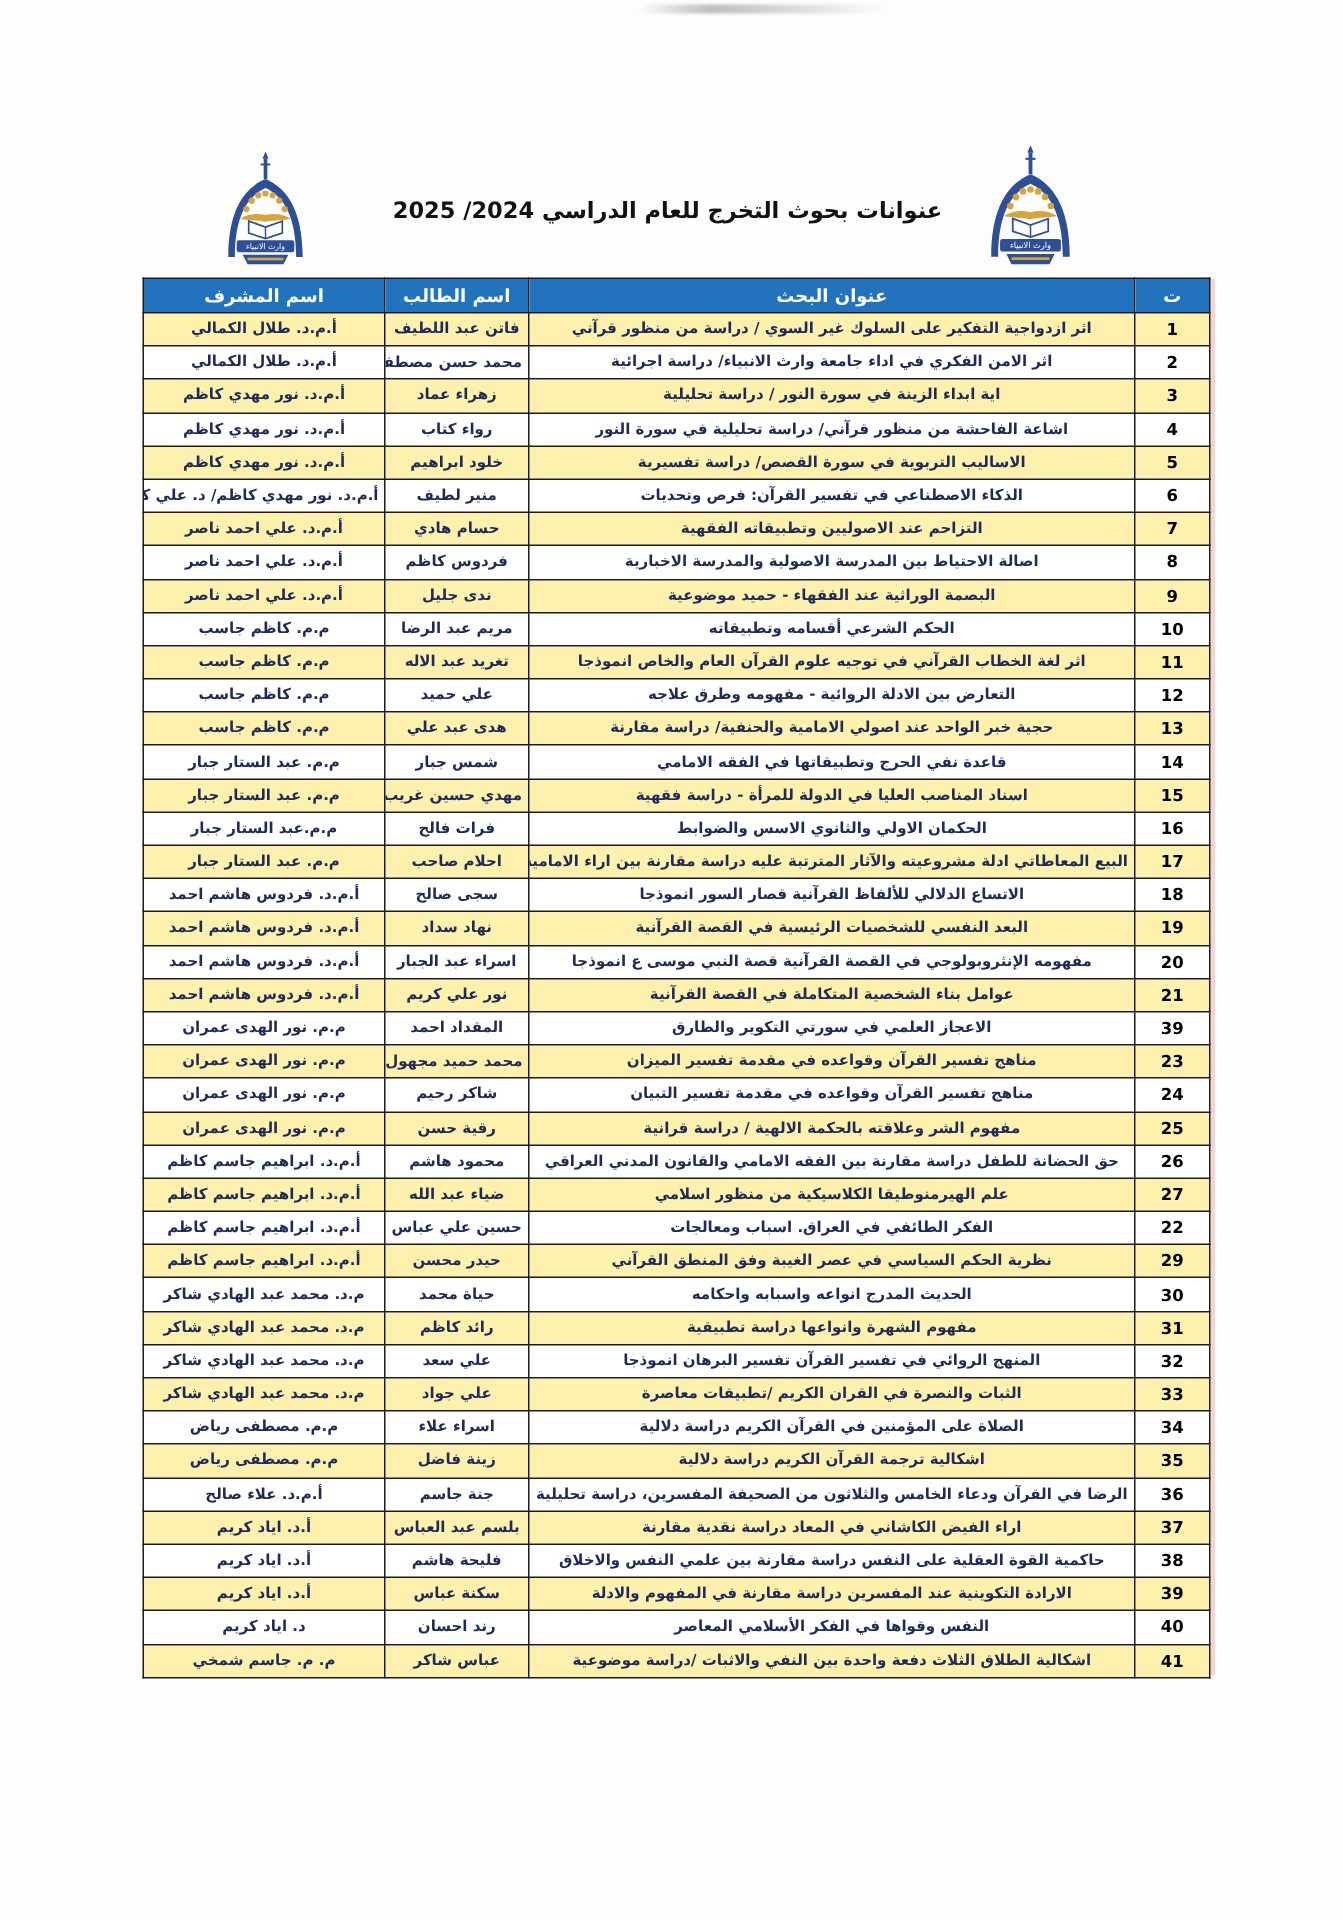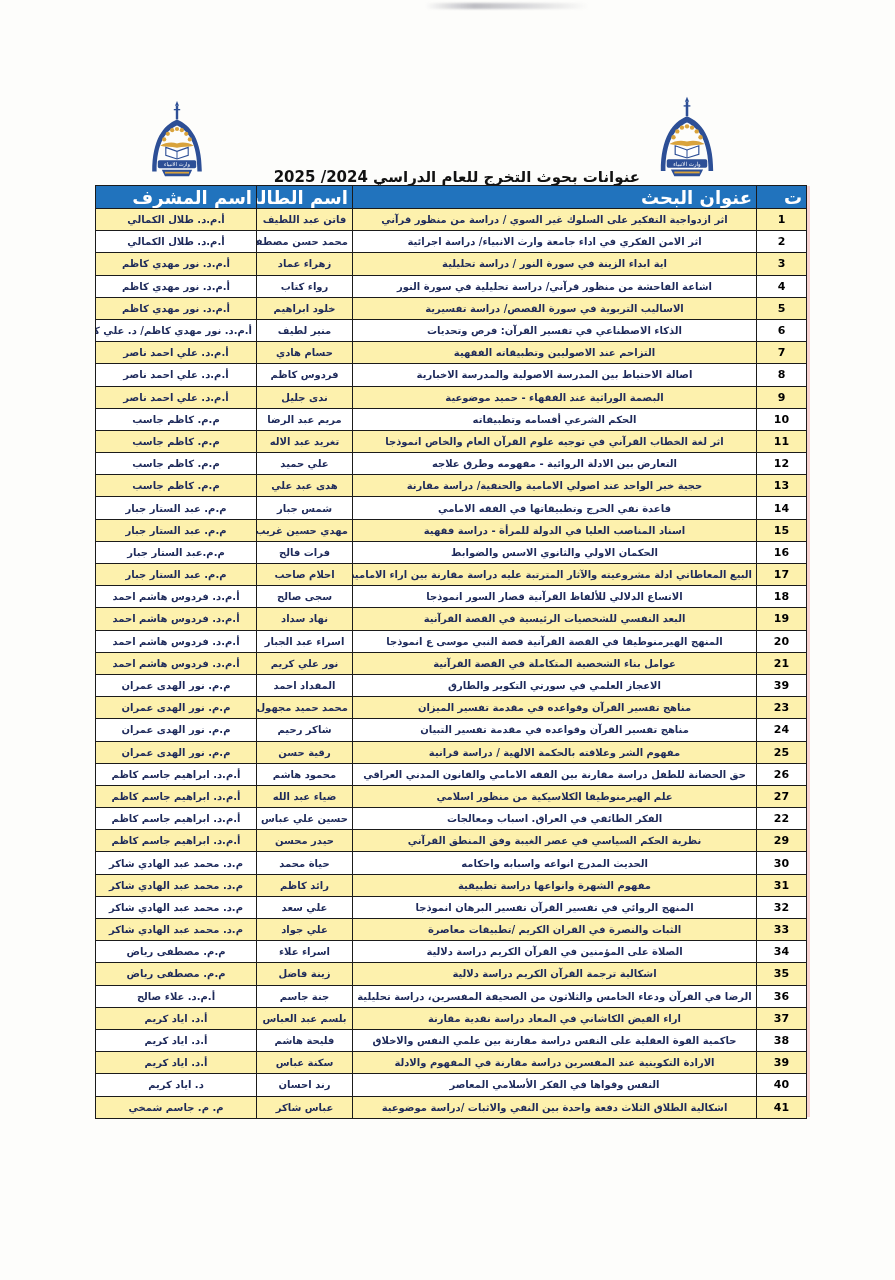--- a/index.html
+++ b/index.html
@@ -34,50 +34,49 @@
     position:absolute;
     width:76px;
   }
   .logo-left{ left:139px; top:101px; height:80px; }
   .logo-right{ left:649px; top:96px; height:86px; }
   .logo svg{ width:100%; height:100%; display:block; }
   .doc-title{
     position:absolute;
     left:250px; top:131px;
     width:390px;
-    text-align:right;
+    text-align:center;
     direction:rtl;
     font-size:15px;
     font-weight:bold;
     color:#121212;
     letter-spacing:0;
-    margin-top:37px;
   }
   .research-table{
     position:absolute;
     left:95px; top:185px;
     width:711px;
     border-collapse:collapse;
     table-layout:fixed;
     direction:rtl;
     background:#ffffff;
   }
   .research-table th, .research-table td{
     border:1px solid #1b1b1b;
     padding:0 4px;
     overflow:hidden;
     white-space:nowrap;
   }
   .research-table thead th{
     background:var(--header_bg,#2173bd);
     color:var(--header_text,#ffffff);
-    font-size:18px;
+    font-size:12px;
     font-weight:bold;
     height:22px;
-    text-align:right;
+    text-align:center;
   }
   .research-table tbody td{
     height:21.2px;
     font-size:10px;
     font-weight:bold;
     color:var(--body_text,#1e2a5a);
     text-align:center;
   }
   .research-table tbody tr{ background:var(--row_bg,#ffffff); }
   .research-table tbody tr.alt{ background:var(--row_alt_bg,#fdf1ad); }
@@ -267,21 +266,21 @@
       <td class="c-super">أ.م.د. فردوس هاشم احمد</td>
     </tr>
         <tr class="alt">
       <td class="c-num">19</td>
       <td class="c-title">البعد النفسي للشخصيات الرئيسية في القصة القرآنية</td>
       <td class="c-student">نهاد سداد</td>
       <td class="c-super">أ.م.د. فردوس هاشم احمد</td>
     </tr>
         <tr>
       <td class="c-num">20</td>
-      <td class="c-title">المنهج الهيرمنوطيقا في القصة القرآنية قصة النبي موسى ع انموذجا</td>
+      <td class="c-title">مفهومه الإنثروبولوجي في القصة القرآنية قصة النبي موسى ع انموذجا</td>
       <td class="c-student">اسراء عبد الجبار</td>
       <td class="c-super">أ.م.د. فردوس هاشم احمد</td>
     </tr>
         <tr class="alt">
       <td class="c-num">21</td>
       <td class="c-title">عوامل بناء الشخصية المتكاملة في القصة القرآنية</td>
       <td class="c-student">نور علي كريم</td>
       <td class="c-super">أ.م.د. فردوس هاشم احمد</td>
     </tr>
         <tr>

